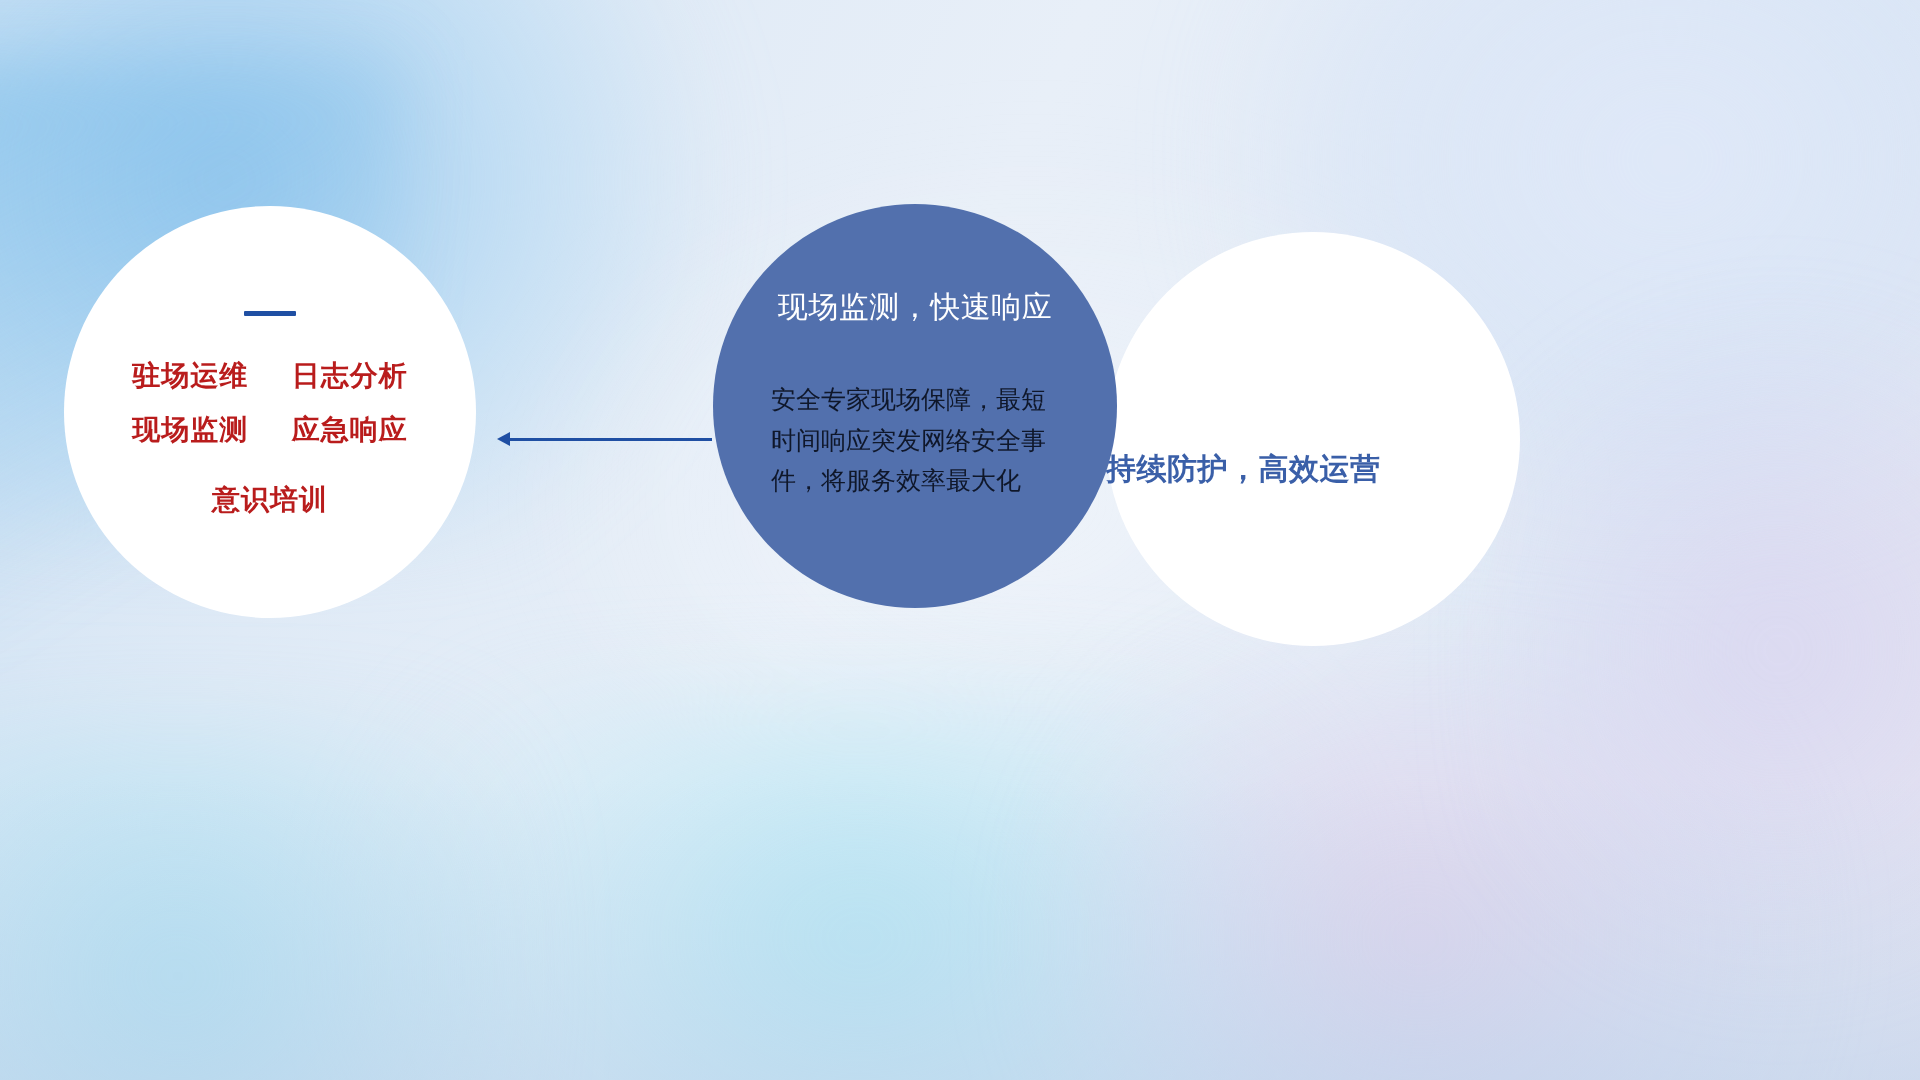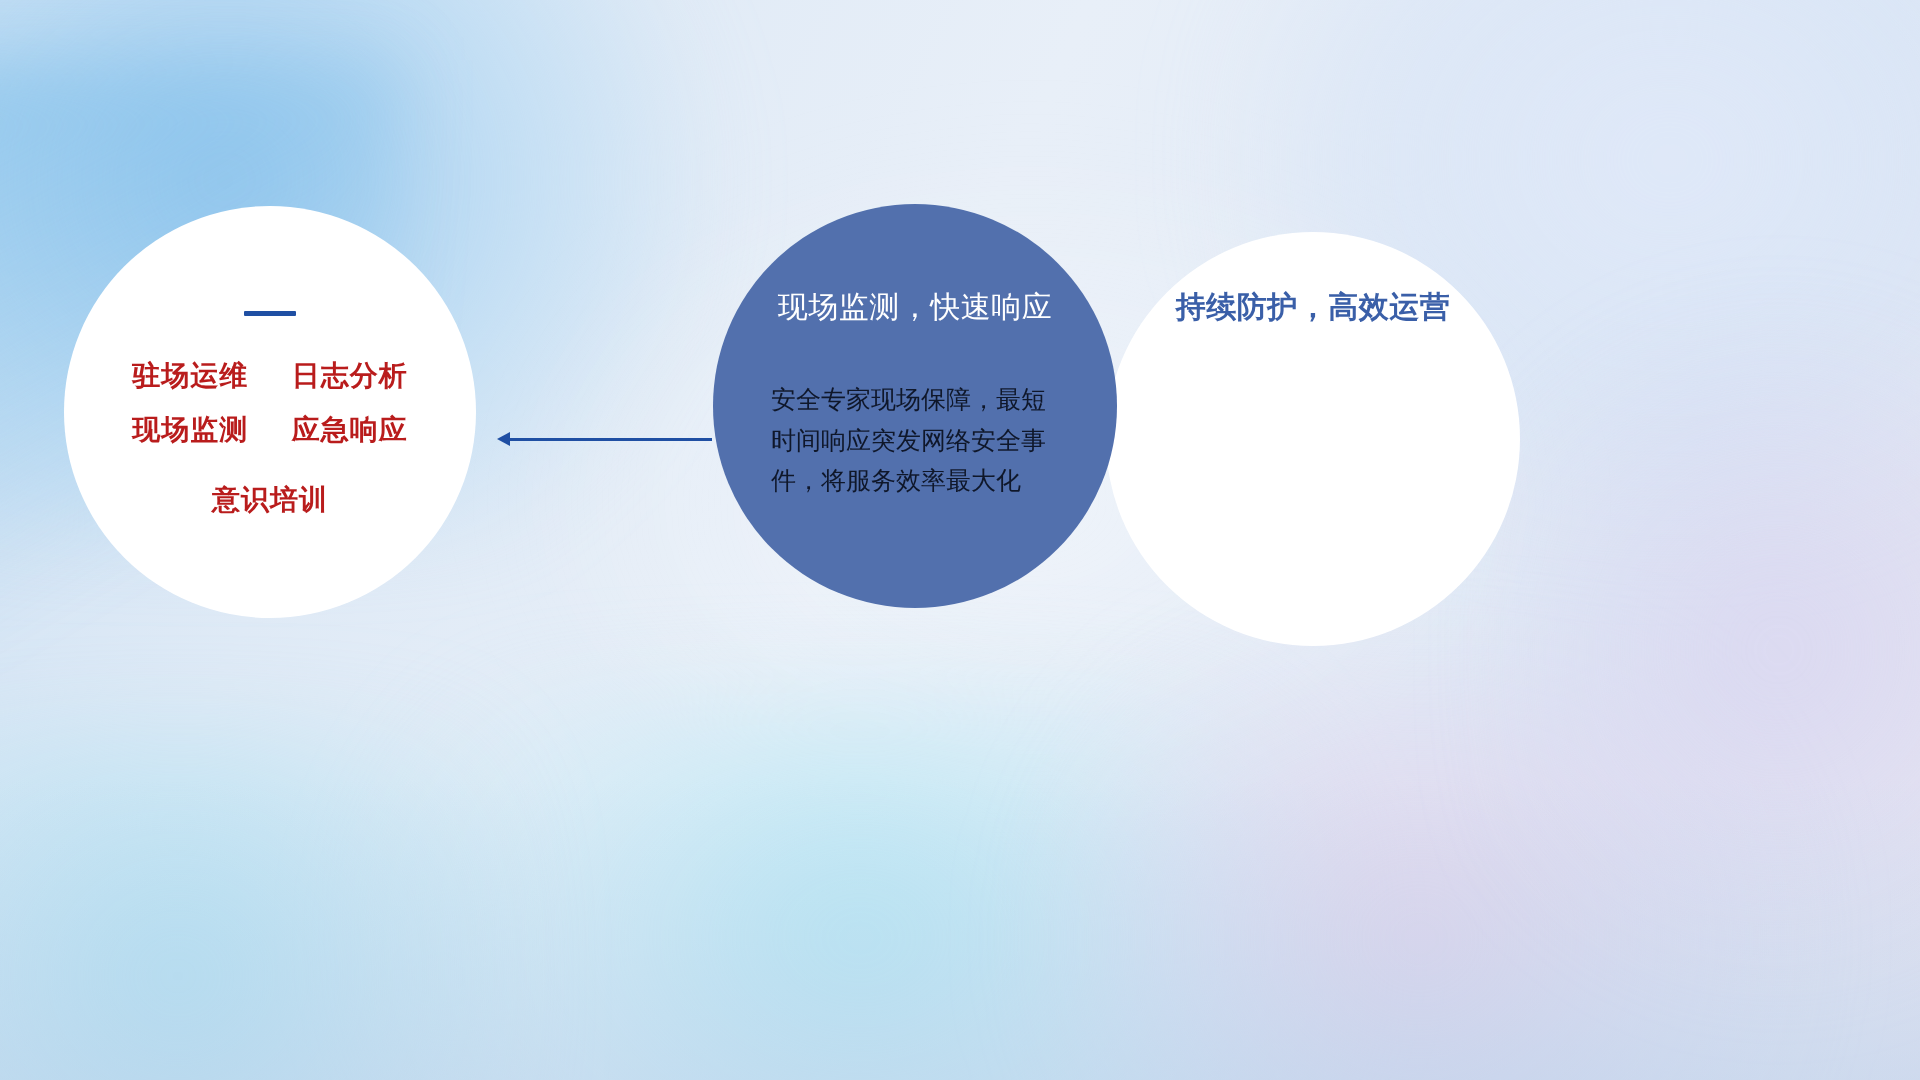--- a/index.html
+++ b/index.html
@@ -118,21 +118,21 @@
     text-align:left;width:288px;
   }
 
   
   #circle-right{
     left:1106px;top:232px;width:414px;height:414px;
     background:#ffffff;z-index:2;
   }
   #right-inner{
     position:absolute;left:0;top:0;width:100%;height:100%;
-    display:flex;flex-direction:column;align-items:center;
+    display:flex;align-items:center;
     padding-top:58px;box-sizing:border-box;
   }
   #right-title{
     color:#3a5fa8;font-weight:bold;font-size:30px;white-space:nowrap;
     letter-spacing:.5px;line-height:1.1;
   }
   #right-body{
     margin-top:56px;color:#1a1a1a;font-size:25px;line-height:1.62;
     text-align:center;width:340px;
   }

